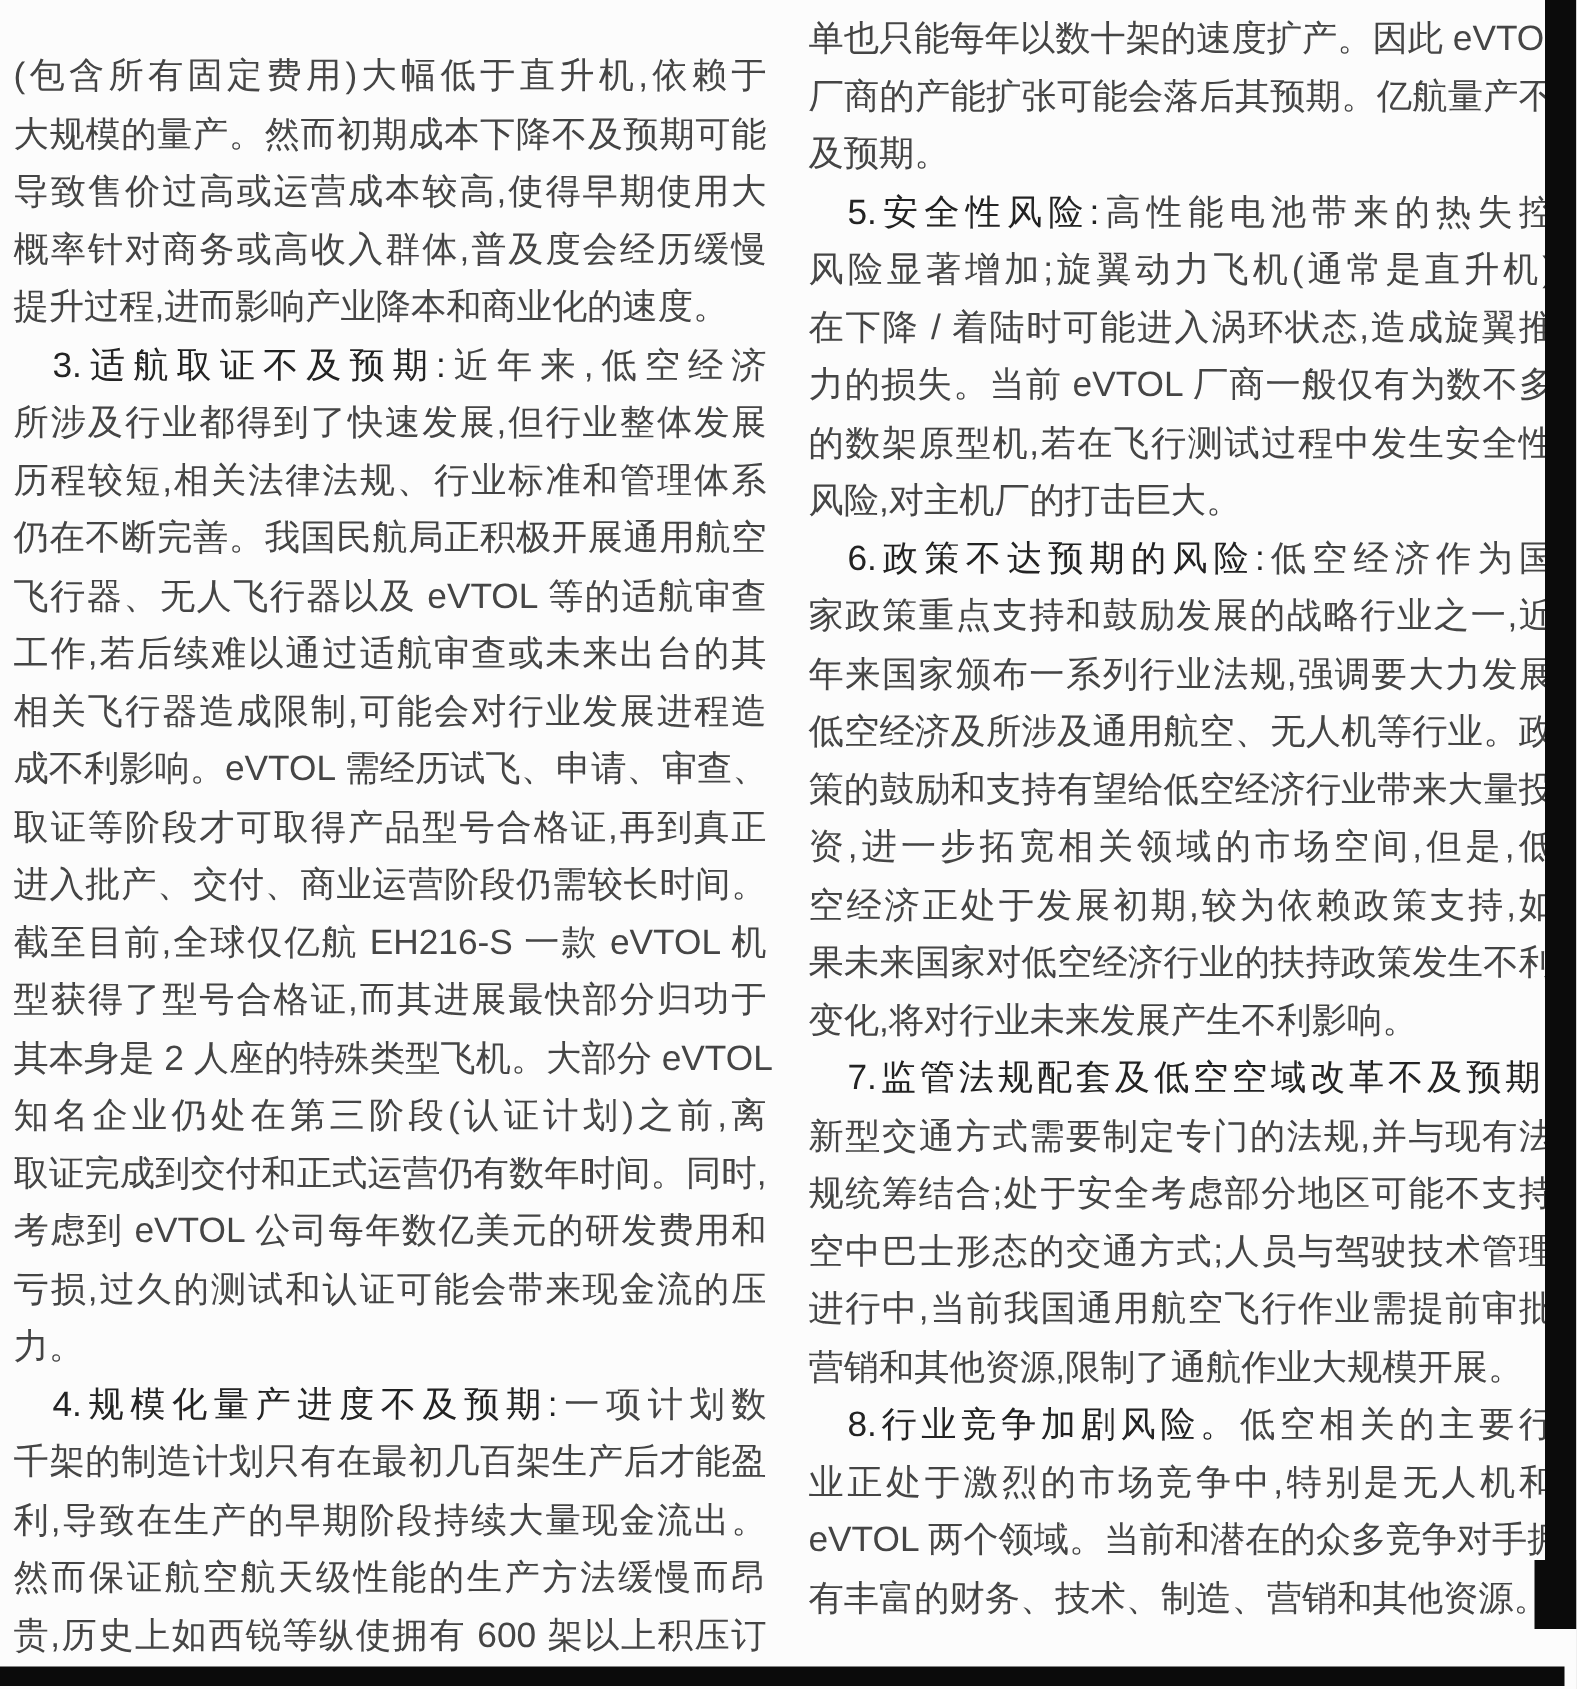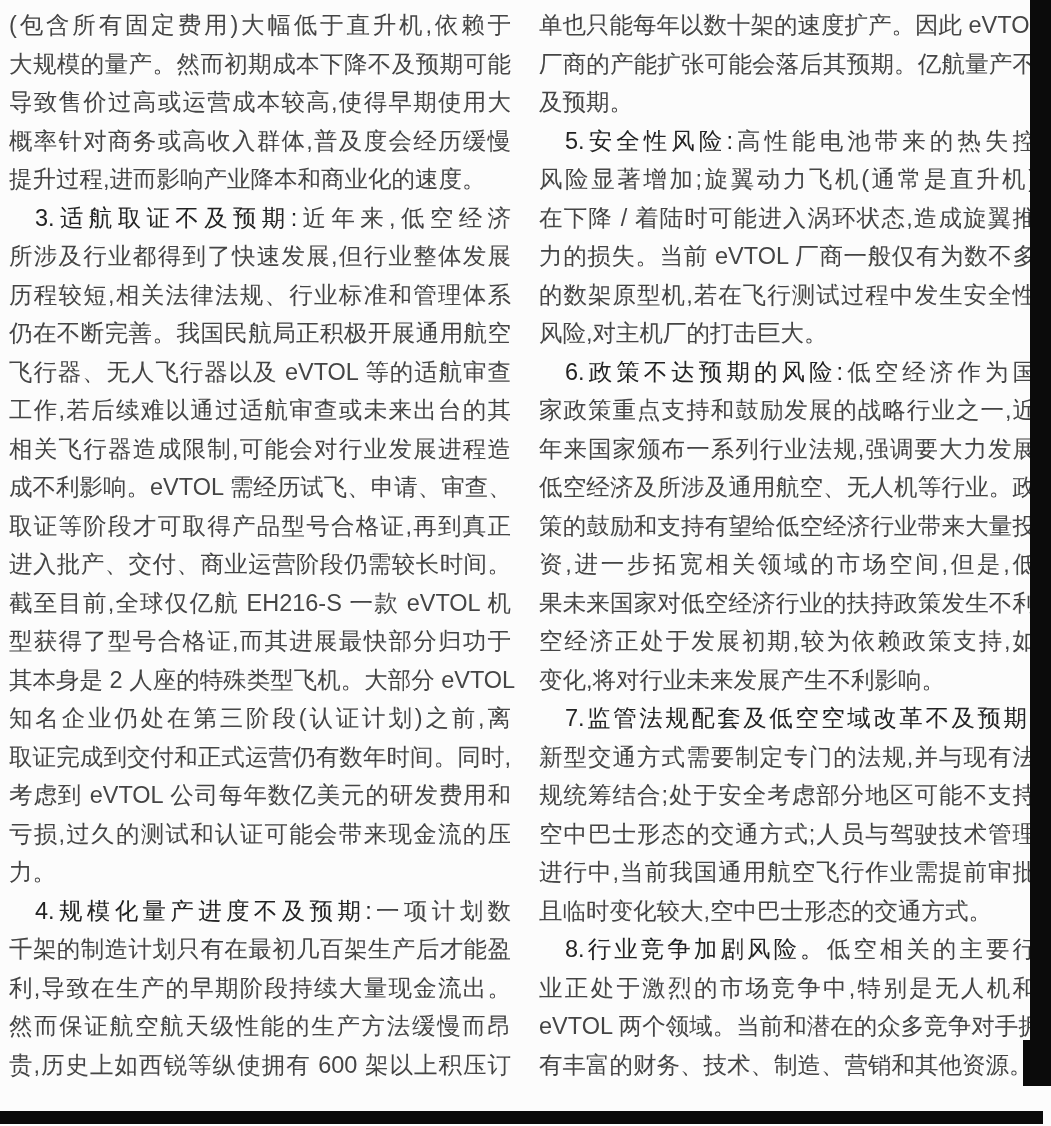--- a/index.html
+++ b/index.html
@@ -1,21 +1,21 @@
 <!DOCTYPE html>
 <html><head>
 <meta charset="utf-8">
 <style>
   html,body{margin:0;padding:0;background:#e8e8e8;}
   .page{
     position:relative;width:1051px;height:1126px;background:#fcfcfc;
     overflow:hidden;font-family:"Liberation Sans",sans-serif;
   }
   .col{position:absolute;top:6px;}
-  .col-left{left:9px;width:502px;}
+  .col-left{left:9px;width:502px;margin-top:25px;}
   .col-right{left:539px;width:497px;}
   .line{
     height:38.5px;line-height:38.5px;font-size:23.5px;color:#454545;
     white-space:nowrap;text-align:justify;text-align-last:justify;
   }
   .line.no-justify{text-align:left;text-align-last:left;}
   .line.indent{padding-left:26px;}
   .bold{font-weight:normal;color:#232323;}
   .artifact{position:absolute;background:#0b0b0b;}
   .artifact.right-strip{left:1030px;top:0;width:21px;height:1086px;}
@@ -65,29 +65,29 @@
       <div class="line"><span>在下降 / 着陆时可能进入涡环状态,造成旋翼推</span></div>
       <div class="line"><span>力的损失。当前 eVTOL 厂商一般仅有为数不多</span></div>
       <div class="line"><span>的数架原型机,若在飞行测试过程中发生安全性</span></div>
       <div class="line no-justify"><span>风险,对主机厂的打击巨大。</span></div>
       <div class="line indent"><span class="bold">6.政策不达预期的风险:</span><span>低空经济作为国</span></div>
       <div class="line"><span>家政策重点支持和鼓励发展的战略行业之一,近</span></div>
       <div class="line"><span>年来国家颁布一系列行业法规,强调要大力发展</span></div>
       <div class="line"><span>低空经济及所涉及通用航空、无人机等行业。政</span></div>
       <div class="line"><span>策的鼓励和支持有望给低空经济行业带来大量投</span></div>
       <div class="line"><span>资,进一步拓宽相关领域的市场空间,但是,低</span></div>
+      <div class="line"><span>空经济正处于发展初期,较为依赖政策支持,如</span></div>
       <div class="line"><span>果未来国家对低空经济行业的扶持政策发生不利</span></div>
-      <div class="line"><span>空经济正处于发展初期,较为依赖政策支持,如</span></div>
       <div class="line no-justify"><span>变化,将对行业未来发展产生不利影响。</span></div>
       <div class="line indent"><span class="bold">7.监管法规配套及低空空域改革不及预期:</span></div>
       <div class="line"><span>新型交通方式需要制定专门的法规,并与现有法</span></div>
       <div class="line"><span>规统筹结合;处于安全考虑部分地区可能不支持</span></div>
       <div class="line"><span>空中巴士形态的交通方式;人员与驾驶技术管理</span></div>
       <div class="line"><span>进行中,当前我国通用航空飞行作业需提前审批</span></div>
-      <div class="line no-justify"><span>且临时变化较大,空中巴士形态的交通方式。</span></div>
+      <div class="line no-justify"><span>营销和其他资源,限制了通航作业大规模开展。</span></div>
       <div class="line indent"><span class="bold">8.行业竞争加剧风险。</span><span>低空相关的主要行</span></div>
       <div class="line"><span>业正处于激烈的市场竞争中,特别是无人机和</span></div>
       <div class="line"><span>eVTOL 两个领域。当前和潜在的众多竞争对手拥</span></div>
       <div class="line no-justify"><span>有丰富的财务、技术、制造、营销和其他资源。</span></div>
     </div>
   <div class="artifact right-strip"></div>
   <div class="artifact right-strip-foot"></div>
   <div class="artifact bottom-bar"></div>
 </div>
 

